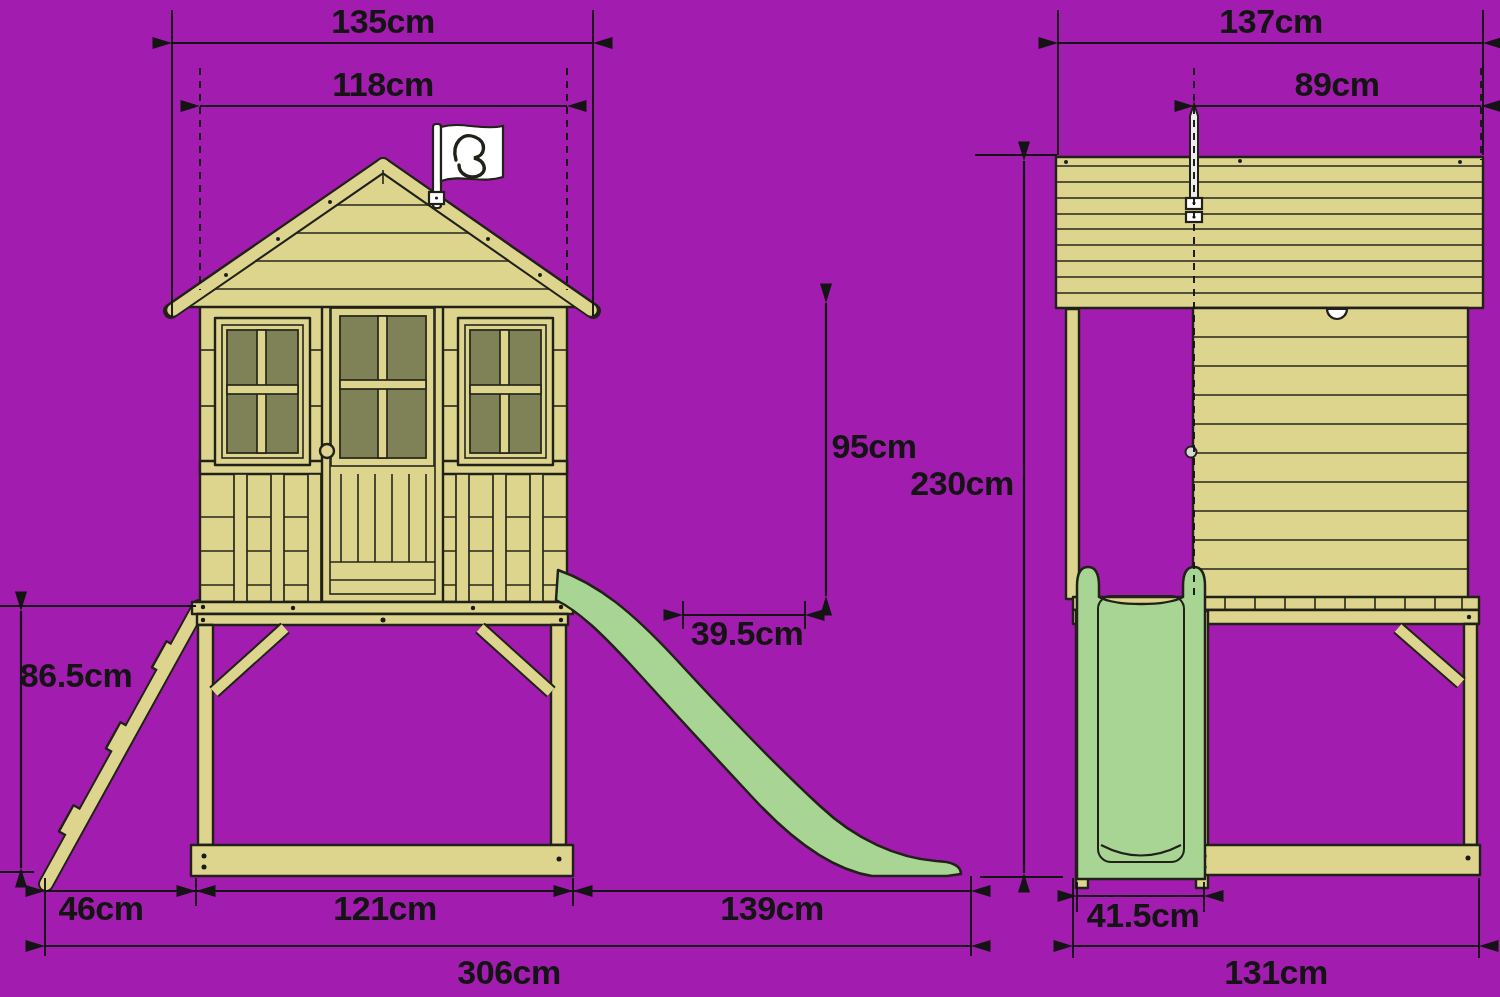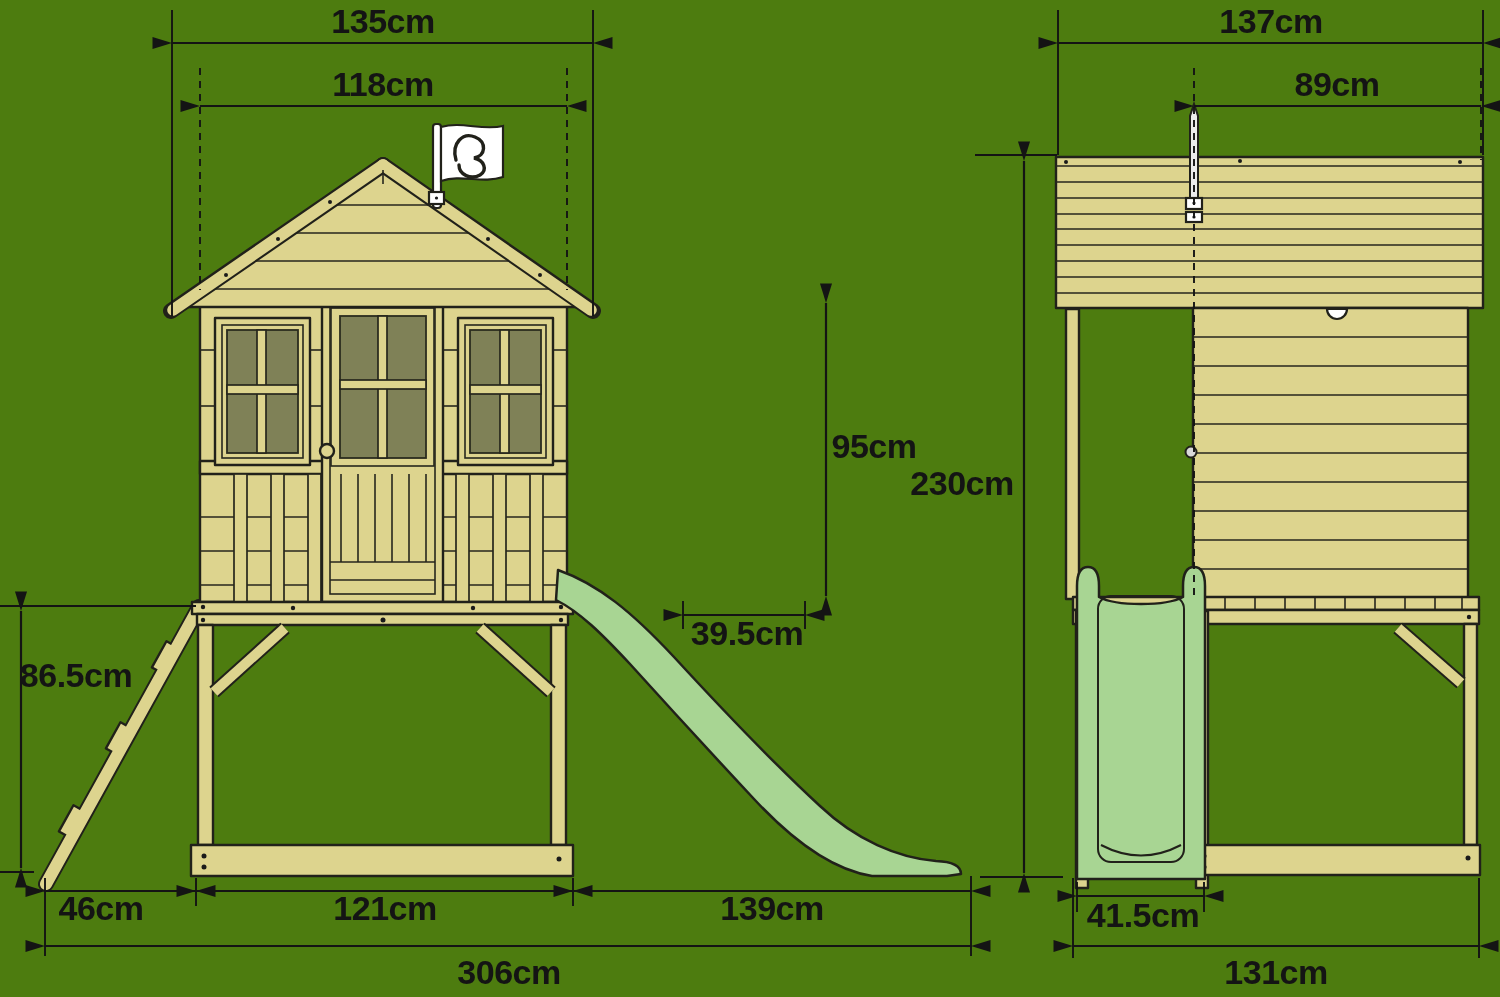--- a/index.html
+++ b/index.html
@@ -1,16 +1,16 @@
 <!DOCTYPE html>
 <html><head>
 <meta charset="utf-8">
 <style>
   html,body{margin:0;padding:0;background:#ffffff;}
-  #stage{position:relative;width:1500px;height:997px;background:#4d7c0f;overflow:hidden;}
+  #stage{position:relative;width:1500px;height:997px;background:#a21caf;overflow:hidden;}
   svg{position:absolute;left:0;top:0;}
   .wood{fill:#ddd48e;stroke:#21211a;stroke-width:2.4;stroke-linejoin:round;}
   .seam{stroke:#26261d;stroke-width:1.6;fill:none;}
   .glass{fill:#7f8157;stroke:#2b2c1f;stroke-width:1.8;}
   .mull{fill:#ddd48e;stroke:#26261d;stroke-width:1.7;}
   .green{fill:#a8d593;stroke:#21211a;stroke-width:2.5;stroke-linejoin:round;}
   .greenln{fill:none;stroke:#21211a;stroke-width:2;}
   .whitep{fill:#ffffff;stroke:#21211a;stroke-width:2.2;}
   .greyp{fill:#ececec;stroke:#21211a;stroke-width:2;}
   .dkln{stroke:#21211a;fill:none;}

